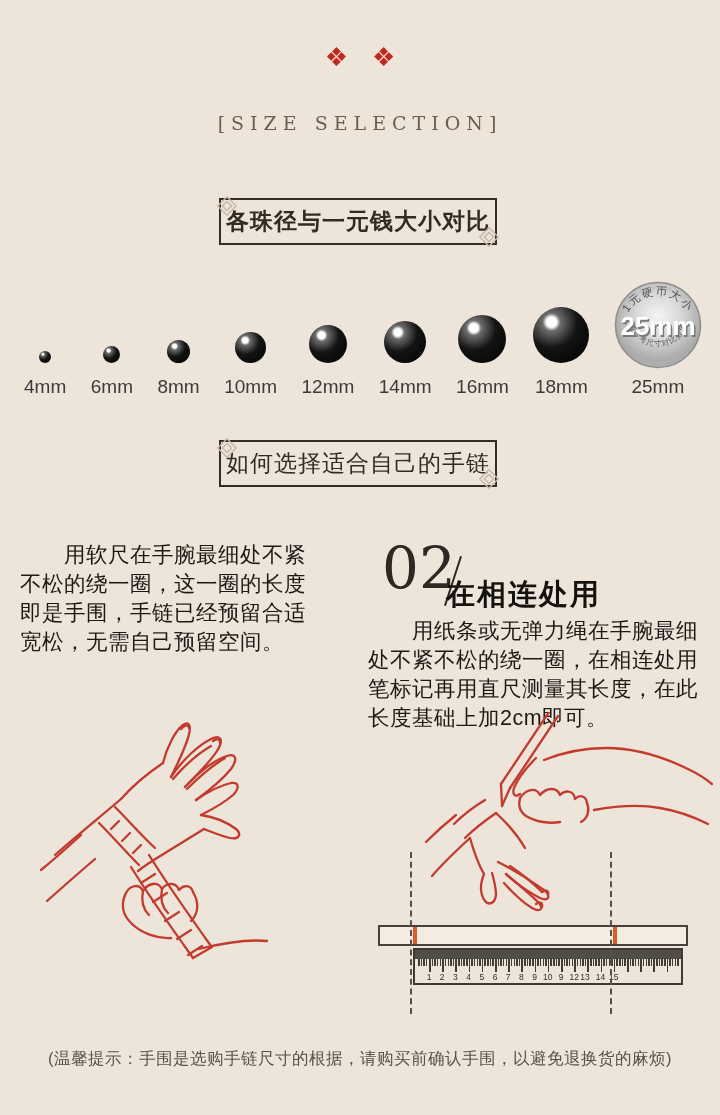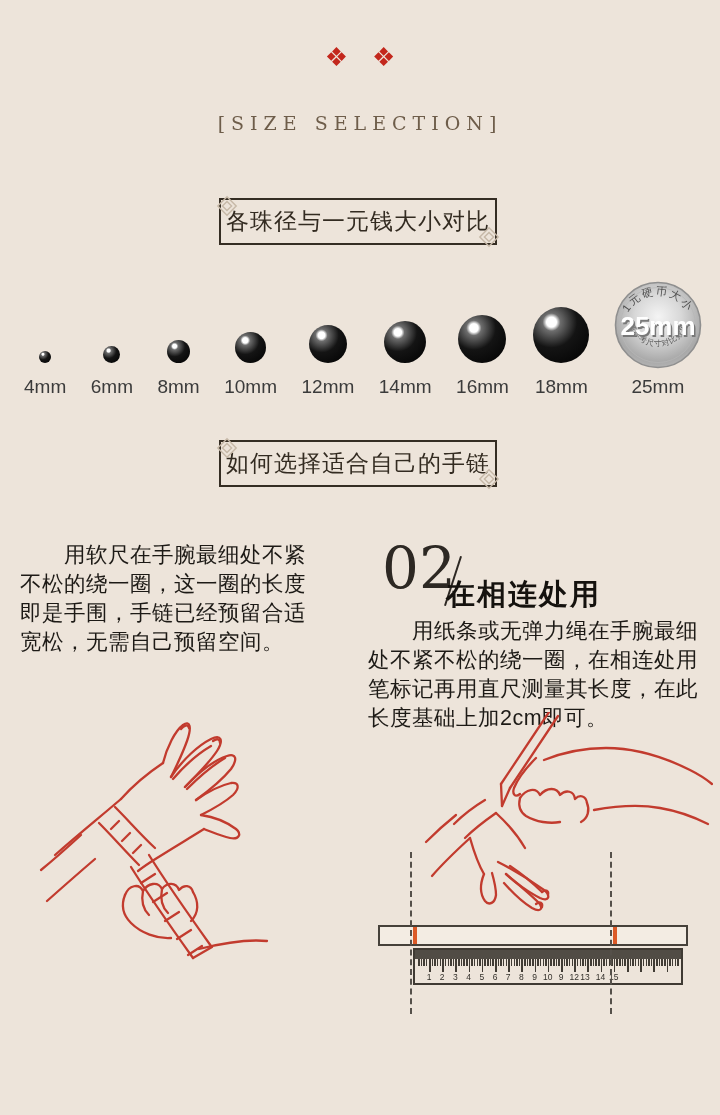--- a/index.html
+++ b/index.html
@@ -24,21 +24,21 @@
             color:#6e5d4a;}
 
   
   .label-box{position:absolute;left:219px;width:278px;height:47px;
              border:2px solid var(--box-border);display:flex;align-items:center;
              justify-content:center;}
   .label-box .box-text{font-size:23px;color:#332b21;letter-spacing:1px;}
   .corner{position:absolute;width:22px;height:22px;}
   .corner.tl{top:-5px;left:-5px;}
   .corner.br{bottom:-5px;right:-5px;}
-  #compare-box{top:198px;}
+  #compare-box{top:198px;font-weight:bold;}
   #guide-box{top:440px;}
 
   
   .beads-row{position:absolute;top:281px;left:0;right:0;
              padding:0 18px 0 24px;display:flex;align-items:flex-end;
              justify-content:space-between;}
   .bead-item{display:flex;flex-direction:column;align-items:center;}
   .bead{border-radius:50%;
         background:radial-gradient(circle at 33% 27%, #ffffff 0%, #ffffff 9%,
                    #6d6d6d 16%, #141414 46%, #000 100%);}
@@ -388,13 +388,14 @@
         <div class="tick short" style="left: 254.2px;"></div>
         <div class="tick short" style="left: 256.9px;"></div>
         <div class="tick short" style="left: 259.5px;"></div>
         <div class="tick short" style="left: 262.2px;"></div>
       </div>
   </div>
 
   <div class="dash-line" id="dash-left"></div>
   <div class="dash-line" id="dash-right"></div>
 
+  <div class="footer-tip">(温馨提示：手围是选购手链尺寸的根据，请购买前确认手围，以避免退换货的麻烦)</div>
 </div>
 
 </body></html>

